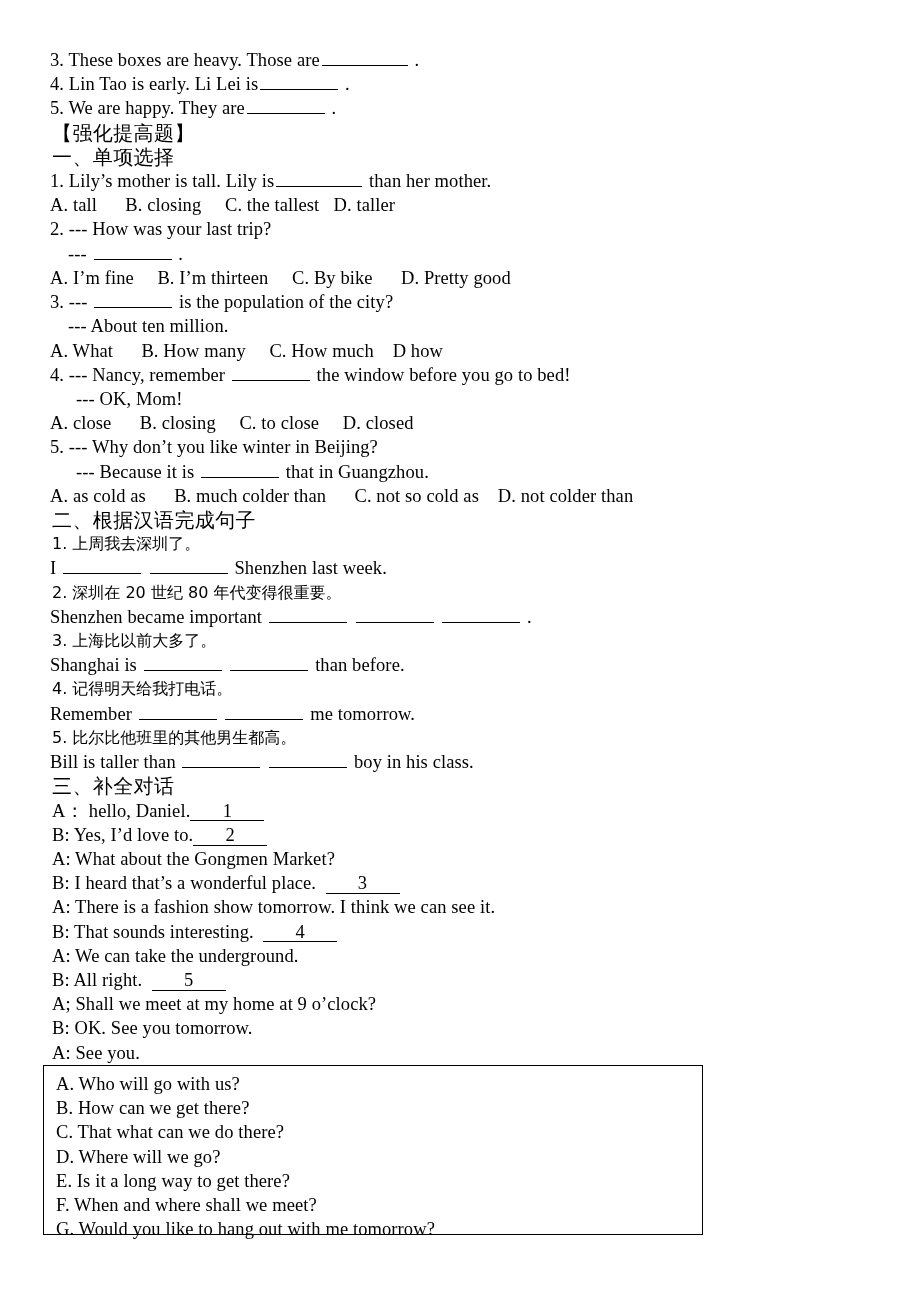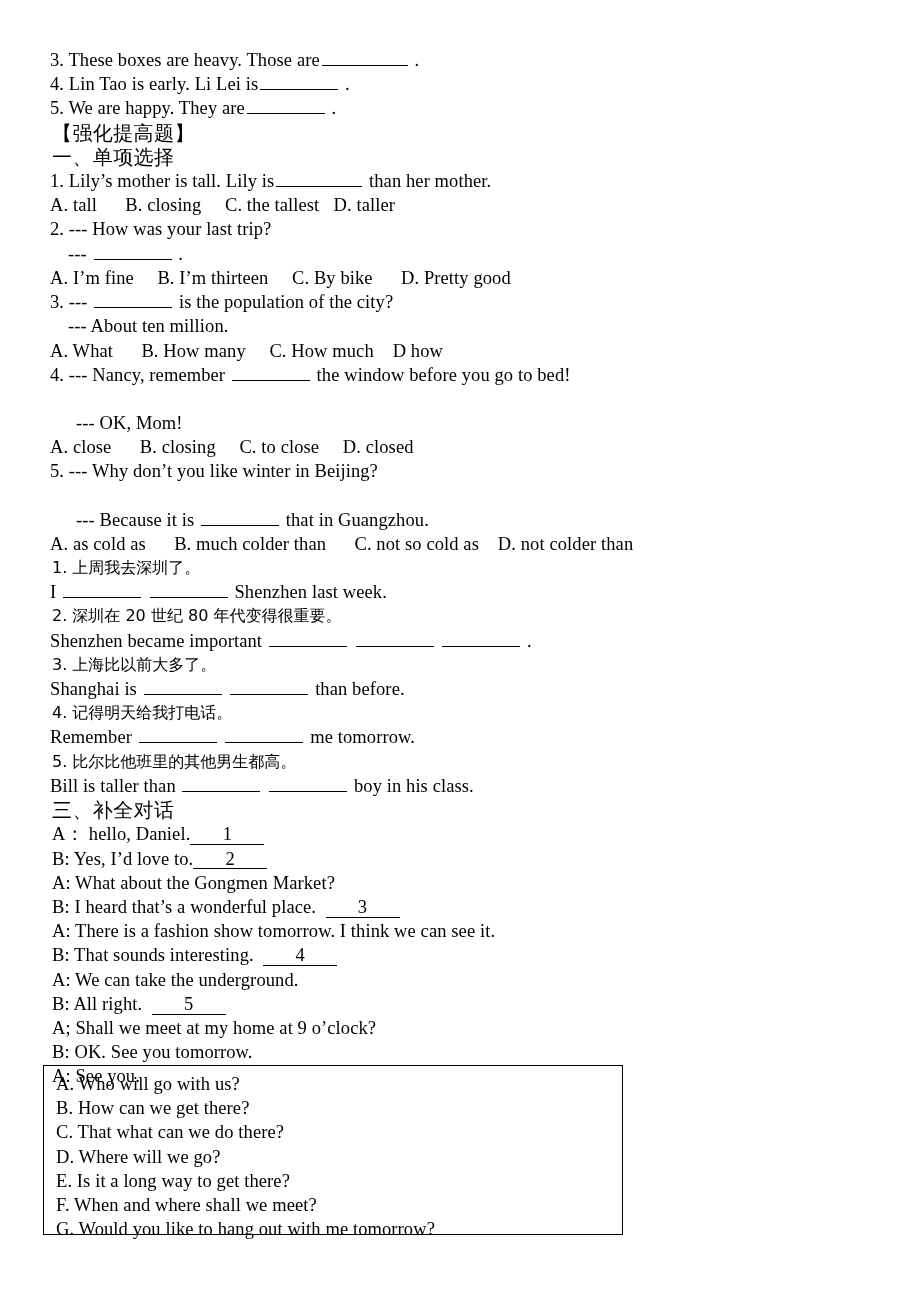--- a/index.html
+++ b/index.html
@@ -39,21 +39,21 @@
     line-height: 24.2px;
     letter-spacing: 0.4px;
   }
   .cn-mixed {
     font-family: "DejaVu Sans", "Liberation Sans", sans-serif;
     font-size: 16px;
     line-height: 24.2px;
   }
   .indent-1 { padding-left: 2px; }
   .indent-2 { padding-left: 18px; }
-  .indent-3 { padding-left: 26px; margin-top: 24px; }
+  .indent-3 { padding-left: 26px; }
 
   
   .blank {
     display: inline-block;
     border-bottom: 1.3px solid #000;
     vertical-align: baseline;
     height: 0.92em;
     margin: 0 2px;
   }
   .b-md  { width: 78px; }
@@ -66,21 +66,21 @@
     text-align: center;
     vertical-align: baseline;
     min-width: 74px;
     line-height: 1.02em;
   }
 
   .options-box {
     position: absolute;
     left: 43px;
     top: 1065px;
-    width: 580px;
+    width: 660px;
     height: 170px;
     border: 1.4px solid #000;
     box-sizing: border-box;
     padding: 6px 0 4px 12px;
   }
   .options-box .line { font-size: 18.5px; line-height: 24.2px; }
 </style>
 </head>
 <body>
 
@@ -108,20 +108,21 @@
     <div class="line">A. What      B. How many     C. How much    D how</div>
 
     <div class="line"><span>4. --- Nancy, remember</span> <span class="blank b-md"></span> <span>the window before you go to bed!</span></div>
     <div class="line indent-3">--- OK, Mom!</div>
     <div class="line">A. close      B. closing     C. to close     D. closed</div>
 
     <div class="line">5. --- Why don’t you like winter in Beijing?</div>
     <div class="line indent-3"><span>--- Because it is</span> <span class="blank b-md"></span> <span>that in Guangzhou.</span></div>
     <div class="line">A. as cold as      B. much colder than      C. not so cold as    D. not colder than</div>
 
+    <div class="cn indent-1">二、根据汉语完成句子</div>
 
     <div class="cn-mixed indent-1">1. 上周我去深圳了。</div>
     <div class="line"><span>I</span> <span class="blank b-md"></span> <span class="blank b-md"></span> <span>Shenzhen last week.</span></div>
 
     <div class="cn-mixed indent-1">2. 深圳在 20 世纪 80 年代变得很重要。</div>
     <div class="line"><span>Shenzhen became important</span> <span class="blank b-md"></span> <span class="blank b-md"></span> <span class="blank b-md"></span> <span>.</span></div>
 
     <div class="cn-mixed indent-1">3. 上海比以前大多了。</div>
     <div class="line"><span>Shanghai is</span> <span class="blank b-md"></span> <span class="blank b-md"></span> <span>than before.</span></div>
 

